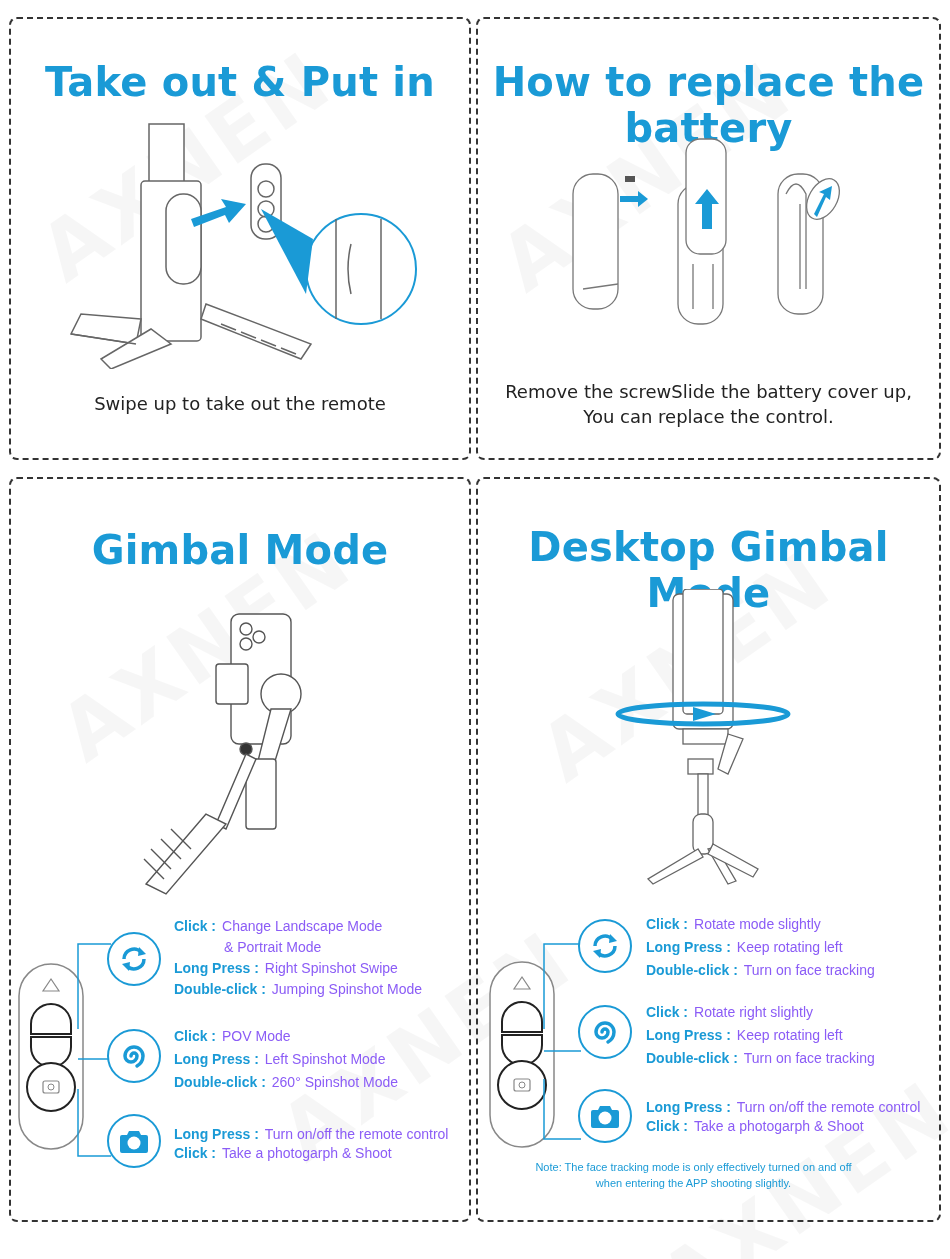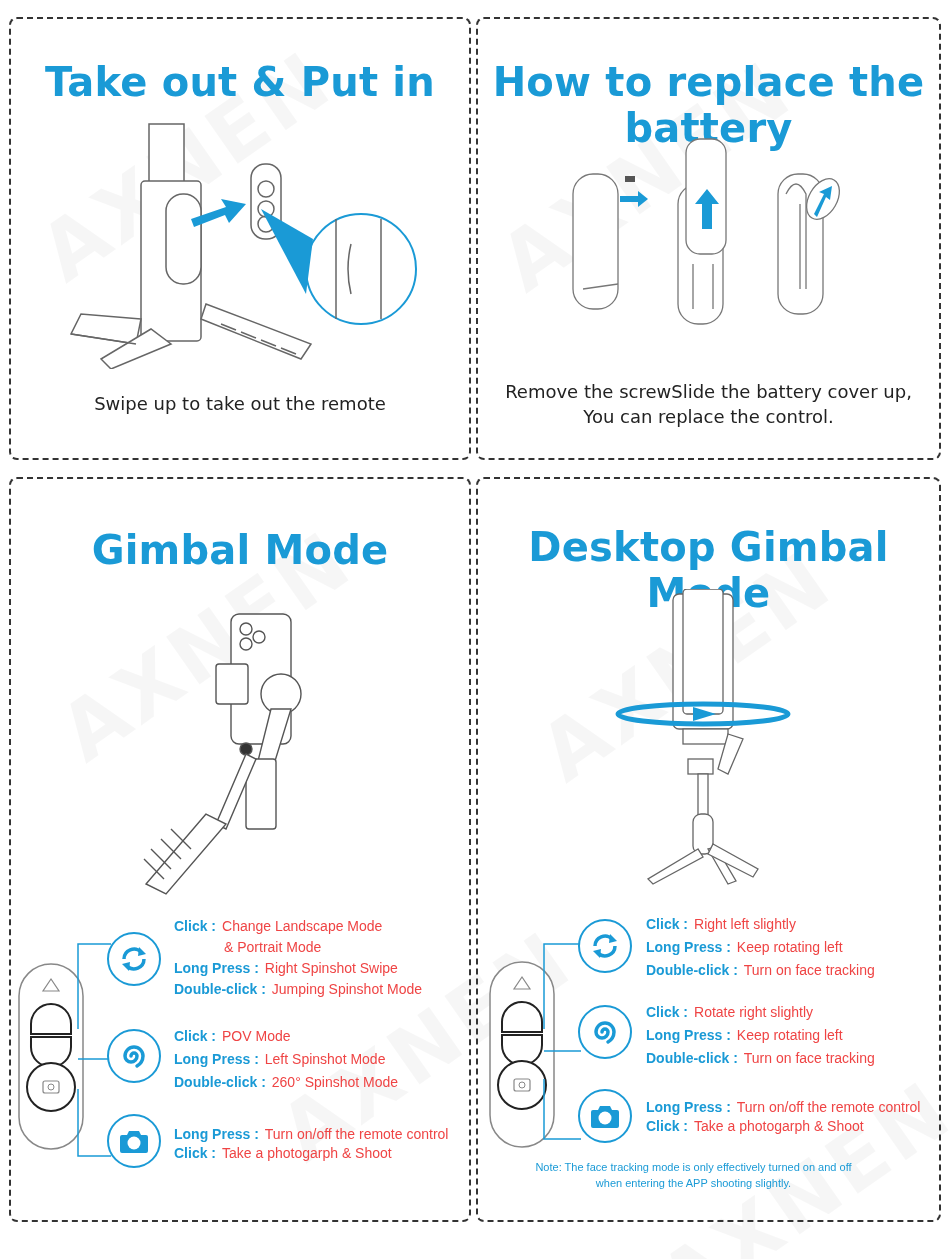--- a/index.html
+++ b/index.html
@@ -22,21 +22,21 @@
     position: absolute; left: 0; right: 0; text-align: center; color: #222;
     font-family: "DejaVu Sans", sans-serif; font-size: 18px; line-height: 25px;
   }
   .illus { position: absolute; }
   .icircle {
     position: absolute; width: 54px; height: 54px; border: 2px solid #1a9ad6; border-radius: 50%;
     background: #fff; box-sizing: border-box; display: flex; align-items: center; justify-content: center;
   }
   .desc { position: absolute; font-size: 14px; line-height: 21px; white-space: nowrap; }
   .desc .k { color: #1a9ad6; font-weight: bold; margin-right: 6px; }
-  .desc .v { color: #ef4444; }
+  .desc .v { color: #8b5cf6; }
   .indent { padding-left: 50px; }
   .note {
     position: absolute; left: 0; right: 0; text-align: center; color: #1a9ad6; font-size: 11px; line-height: 16px;
   }
   .watermark {
     position: absolute; color: rgba(0,0,0,0.035); font-family: "DejaVu Sans", sans-serif; font-weight: bold;
     font-size: 80px; transform: rotate(-35deg); pointer-events: none; white-space: nowrap; letter-spacing: 4px;
   }
 </style>
 </head>
@@ -231,21 +231,21 @@
       </svg>
   </div>
   <div class="icircle" style="left:100px;top:610px;">
     <svg width="30" height="28" viewBox="0 0 30 28">
         <path d="M10 4 h10 l2 4 h5 a2 2 0 0 1 2 2 v14 a2 2 0 0 1 -2 2 h-24 a2 2 0 0 1 -2 -2 v-14 a2 2 0 0 1 2 -2 h5 z" fill="#1a9ad6"></path>
         <circle cx="15" cy="16" r="6.5" fill="#fff"></circle>
       </svg>
   </div>
 
   <div class="desc" style="left:168px;top:434px;line-height:23px;">
-    <div><span class="k">Click :</span><span class="v">Right left slightly</span></div>
+    <div><span class="k">Click :</span><span class="v">Rotate mode slightly</span></div>
     <div><span class="k">Long Press :</span><span class="v">Keep rotating left</span></div>
     <div><span class="k">Double-click :</span><span class="v">Turn on face tracking</span></div>
   </div>
   <div class="desc" style="left:168px;top:522px;line-height:23px;">
     <div><span class="k">Click :</span><span class="v">Rotate right slightly</span></div>
     <div><span class="k">Long Press :</span><span class="v">Keep rotating left</span></div>
     <div><span class="k">Double-click :</span><span class="v">Turn on face tracking</span></div>
   </div>
   <div class="desc" style="left:168px;top:619px;line-height:19px;">
     <div><span class="k">Long Press :</span><span class="v">Turn on/off the remote control</span></div>

